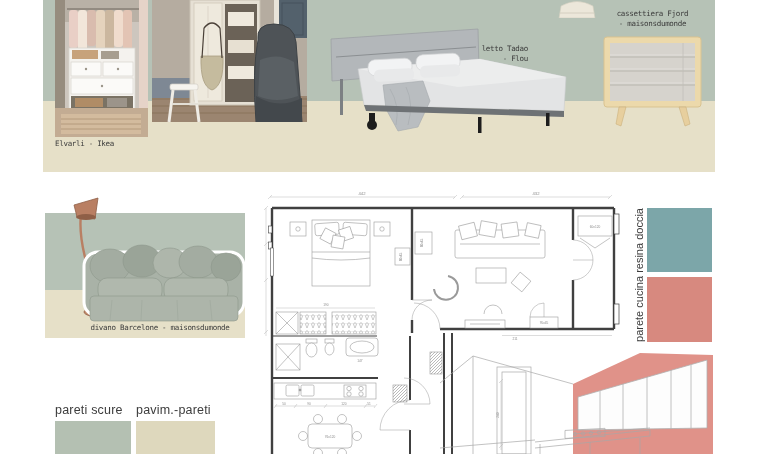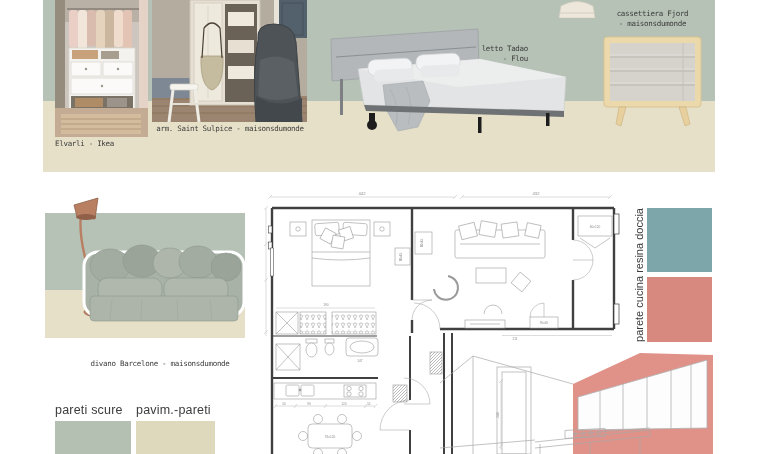--- a/index.html
+++ b/index.html
@@ -94,21 +94,20 @@
       <line x1="21" y1="90" x2="17" y2="122" stroke="#efece5" stroke-width="3"></line>
       <line x1="43" y1="90" x2="47" y2="122" stroke="#efece5" stroke-width="3"></line>
       <line x1="20" y1="104" x2="46" y2="104" stroke="#e3dfd6" stroke-width="2"></line>
     </g>
     <g>
       <path d="M106,40 Q104,24 122,24 Q142,24 144,42 L150,122 L104,122 Q100,70 106,40 Z" fill="#4e5357" stroke="#3d4246" stroke-width="1"></path>
       <path d="M108,60 Q126,52 142,62 L146,96 Q124,104 106,96 Z" fill="#5a6064"></path>
       <path d="M104,96 Q126,110 150,98 L150,122 L104,122 Z" fill="#43484c"></path>
     </g>
   </svg>
-  <div class="abs caption" style="left:150px;top:124px;width:160px;text-align:center;">arm. Saint Sulpice - maisonsdumonde</div>
 
   <svg class="abs" style="left:552px;top:0;" width="50" height="18" viewBox="0 0 50 18">
     <path d="M7,18 L9,6 Q25,-3 41,6 L43,18 Z" fill="#ece7da" stroke="#d4cec0" stroke-width="0.6"></path>
     <line x1="8" y1="13" x2="42" y2="13" stroke="#cfc9ba" stroke-width="0.8"></line>
   </svg>
 
   <svg class="abs" style="left:328px;top:25px;" width="257" height="118" viewBox="0 0 257 118">
     <polygon points="3,14 150,4 151,44 4,56" fill="#b3b7ba" stroke="#9da1a4" stroke-width="0.8"></polygon>
     <line x1="8" y1="32" x2="148" y2="22" stroke="#8b8f92" stroke-width="1"></line>
     <rect x="12" y="54" width="3" height="36" fill="#7c8083"></rect>
@@ -178,21 +177,21 @@
     <rect x="16" y="40" width="64" height="23" rx="9" fill="#b0b8ad" stroke="#8d978b" stroke-width="0.6"></rect>
     <rect x="82" y="40" width="64" height="23" rx="9" fill="#b0b8ad" stroke="#8d978b" stroke-width="0.6"></rect>
     <rect x="8" y="58" width="148" height="25" rx="4" fill="#adb5aa" stroke="#8d978b" stroke-width="0.6"></rect>
     <g stroke="#9aa498" stroke-width="0.5">
       <line x1="30" y1="62" x2="28" y2="82"></line>
         <line x1="60" y1="62" x2="59" y2="82"></line>
       <line x1="95" y1="62" x2="96" y2="82"></line>
         <line x1="128" y1="62" x2="130" y2="82"></line>
     </g>
   </svg>
-  <div class="abs caption" style="left:60px;top:323px;width:200px;text-align:center;margin-top:36px;">divano Barcelone - maisonsdumonde</div>
+  <div class="abs caption" style="left:60px;top:323px;width:200px;text-align:center;">divano Barcelone - maisonsdumonde</div>
 
   <svg class="abs" style="left:262px;top:186px;" width="360" height="268" viewBox="0 0 360 268">
     <defs>
       <pattern id="hang" width="6" height="8" patternUnits="userSpaceOnUse">
         <path d="M1,1 L3,6 L5,1" fill="none" stroke="#999" stroke-width="0.5"></path>
         <circle cx="3" cy="1.2" r="0.7" fill="none" stroke="#999" stroke-width="0.4"></circle>
       </pattern>
       <pattern id="hatch" width="3" height="3" patternUnits="userSpaceOnUse">
         <path d="M0,3 L3,0" stroke="#777" stroke-width="0.5"></path>
       </pattern>

